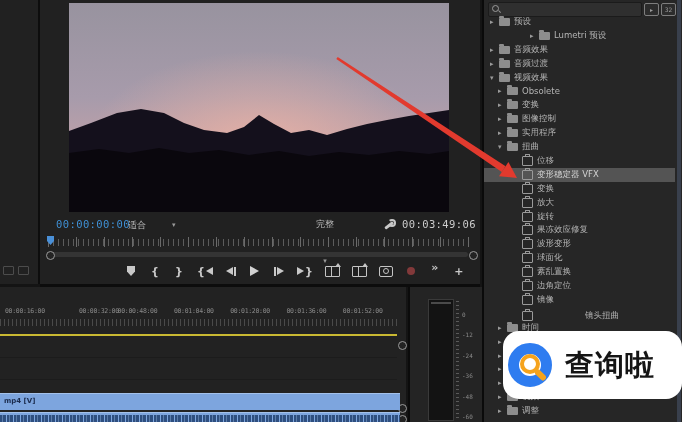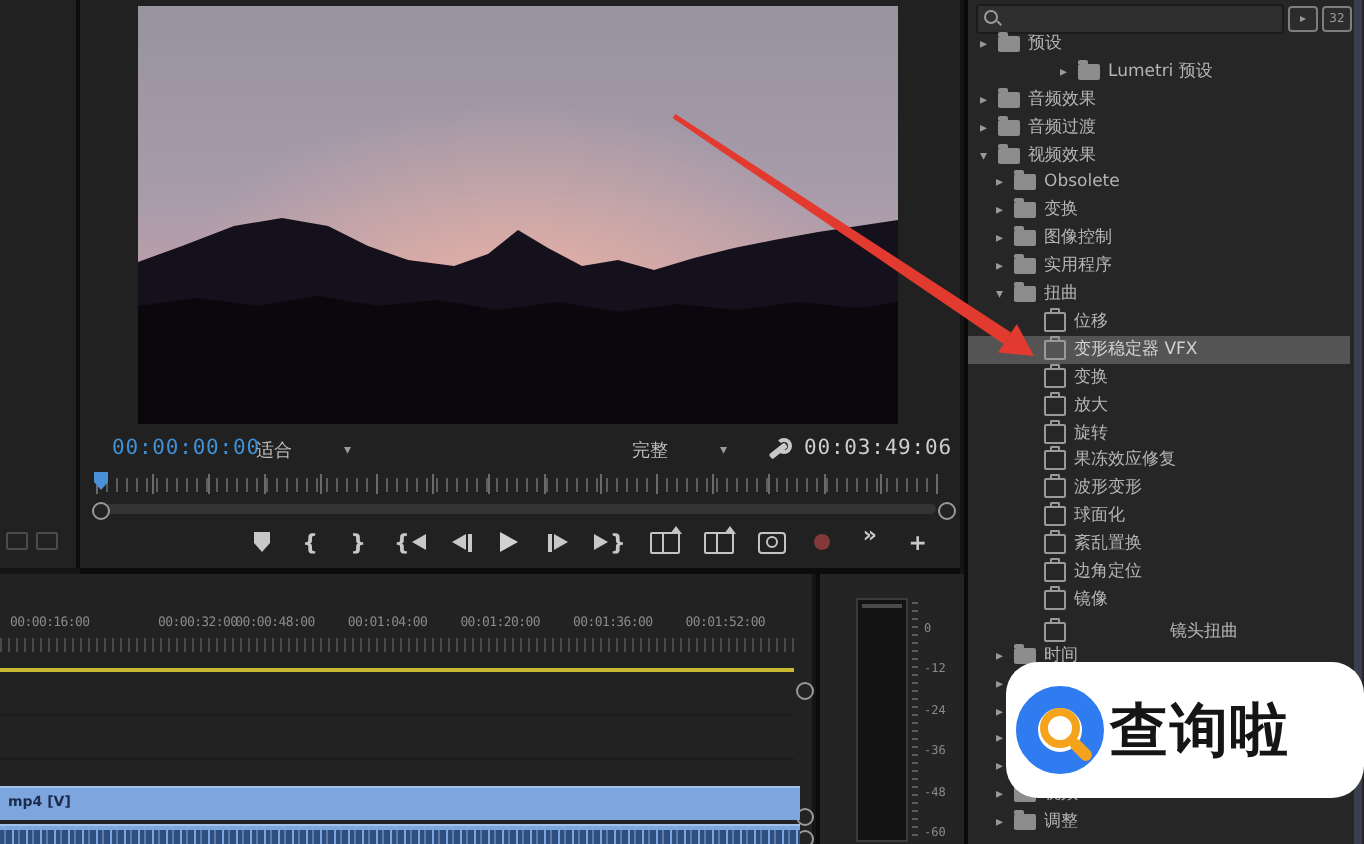--- a/index.html
+++ b/index.html
@@ -15,21 +15,21 @@
   #monitor{left:40px;top:0;width:440px;height:284px;background:#212121;border-bottom:3px solid #0c0c0c;}
   #video{left:29px;top:3px;width:380px;height:209px;overflow:hidden;background:#000;}
   #video svg{display:block;}
 
   #controls{left:0;top:215px;width:440px;height:20px;}
   .tc{font-family:"DejaVu Sans Mono",monospace;font-size:10.5px;letter-spacing:.4px;}
   #tc-current{left:16px;top:3px;color:#3f90d5;}
   #tc-duration{left:362px;top:3px;color:#cdcdcd;}
   .dropdown{height:14px;display:flex;align-items:center;color:#bdbdbd;font-size:9px;gap:26px;}
   #fit-select{left:88px;top:3px;}
-  #quality-select{left:276px;top:3px;}
+  #quality-select{left:276px;top:3px;flex-direction:column;}
   .dd-chev{font-size:7px;color:#9a9a9a;}
   #wrench{left:343px;top:4px;width:13px;height:13px;}
   #wrench::before{content:'';position:absolute;left:1px;top:5px;width:10px;height:2.5px;background:#c8c8c8;border-radius:1px;transform:rotate(-38deg);}
   #wrench::after{content:'';position:absolute;right:0;top:0;width:4px;height:4px;border:2px solid #c8c8c8;border-radius:50%;border-left-color:transparent;}
 
   #scrub-ticks{left:8px;top:239px;width:424px;height:7px;
      background:repeating-linear-gradient(90deg,#5c5c5c 0 1px,transparent 1px 5px);}
   #scrub-ticks-major{left:8px;top:237px;width:424px;height:10px;
      background:repeating-linear-gradient(90deg,#6a6a6a 0 1px,transparent 1px 28px);}
   #playhead{left:7px;top:236px;width:7px;height:9px;background:#4a90d8;
@@ -93,21 +93,21 @@
   .folder-icon::before{content:'';position:absolute;top:-2px;left:0;width:5px;height:2px;background:#8d8d8d;border-radius:1px 1px 0 0;}
   .effect-icon{position:relative;width:9px;height:8px;border:1px solid #9a9a9a;border-radius:1px;margin:0 4px 0 38px;flex:0 0 auto;}
   .effect-icon::before{content:'';position:absolute;top:-3px;left:2px;width:3px;height:2px;border:1px solid #9a9a9a;border-bottom:none;border-radius:1px 1px 0 0;}
   .fx-label{font-size:8.5px;color:#b4b4b4;white-space:nowrap;}
   .fx-row.selected .fx-label{color:#d2d2d2;}
 
   
   #arrow-overlay{left:0;top:0;width:682px;height:422px;pointer-events:none;z-index:60;}
 
   
-  #watermark{left:503px;top:331px;width:179px;height:68px;background:#ffffff;border-radius:16px;z-index:100;display:flex;align-items:center;}
+  #watermark{left:503px;top:331px;width:179px;height:68px;background:#ffffff;border-radius:16px;z-index:100;display:flex;align-items:center;gap:10px;}
   #wm-logo{position:relative;width:44px;height:44px;margin-left:5px;flex:0 0 auto;}
   #wm-ring{position:absolute;left:0;top:0;width:22px;height:22px;border:11px solid #2e7cf0;border-radius:50%;}
   #wm-inner{position:absolute;left:12px;top:11px;width:12px;height:12px;border:4px solid #f5a31d;border-radius:50%;background:#fff;}
   #wm-handle{position:absolute;left:26px;top:29px;width:13px;height:6px;background:#f5a31d;border-radius:3px;transform:rotate(45deg);}
   #wm-text{margin-left:3px;display:flex;flex-direction:column;line-height:1;}
   #wm-brand{font-size:29px;font-weight:600;color:#151515;letter-spacing:1px;}
   #wm-domain{font-size:16px;font-weight:bold;color:#151515;margin-top:1px;}
 </style>
 </head>
 <body>

